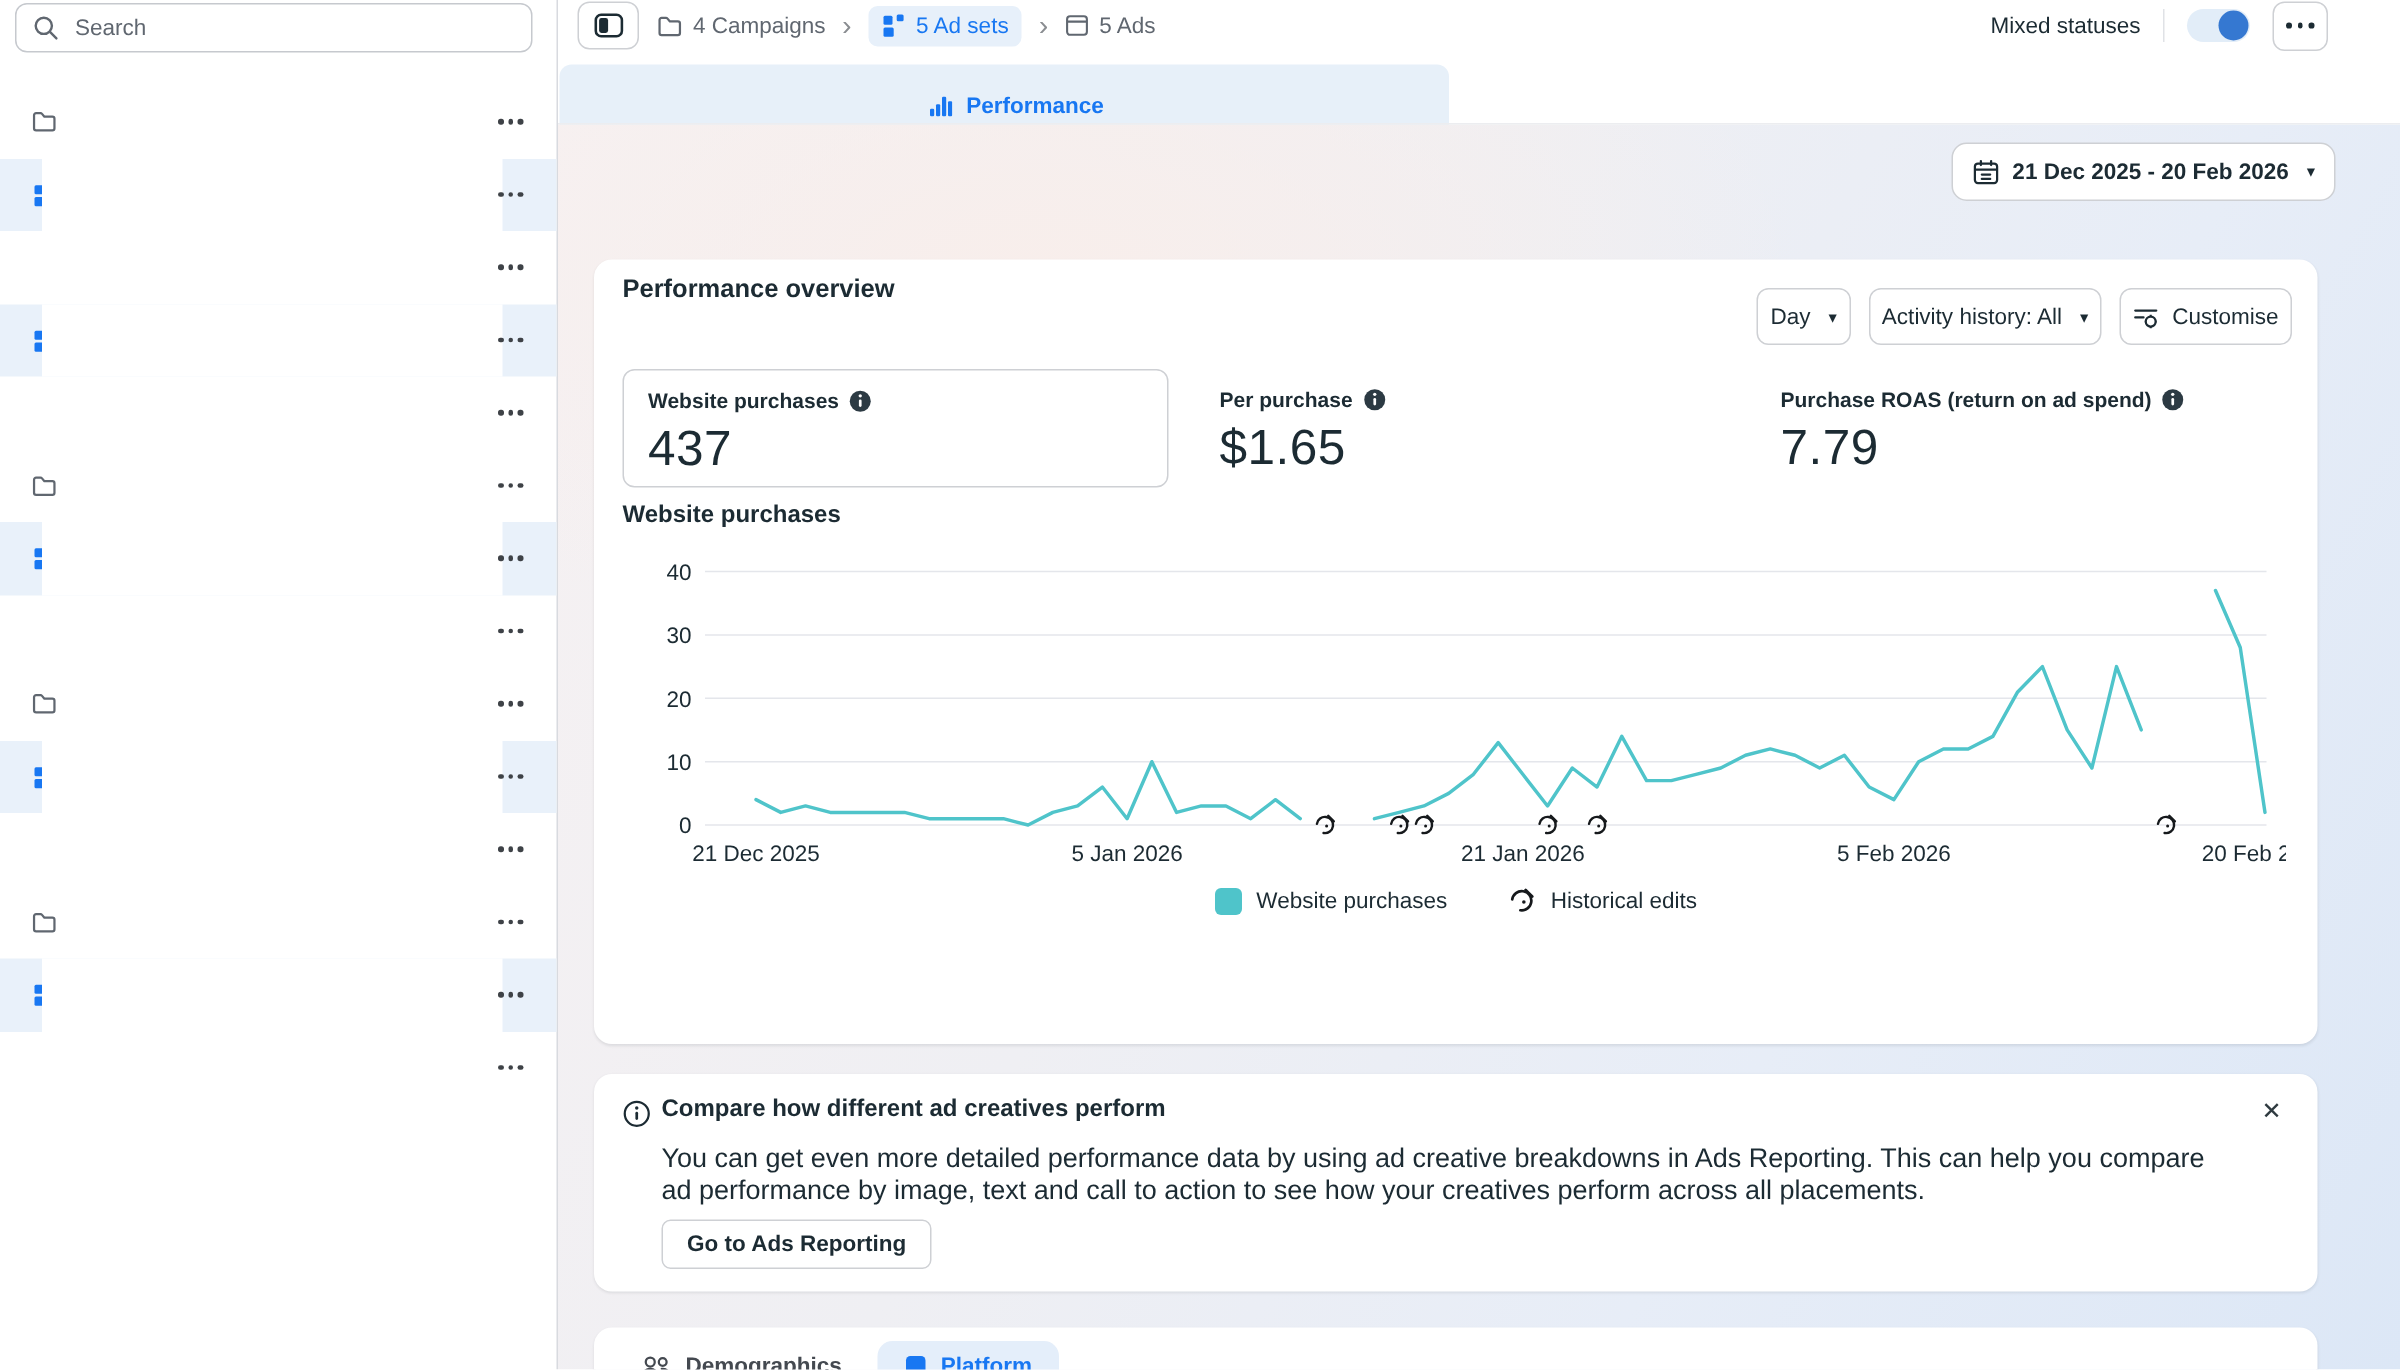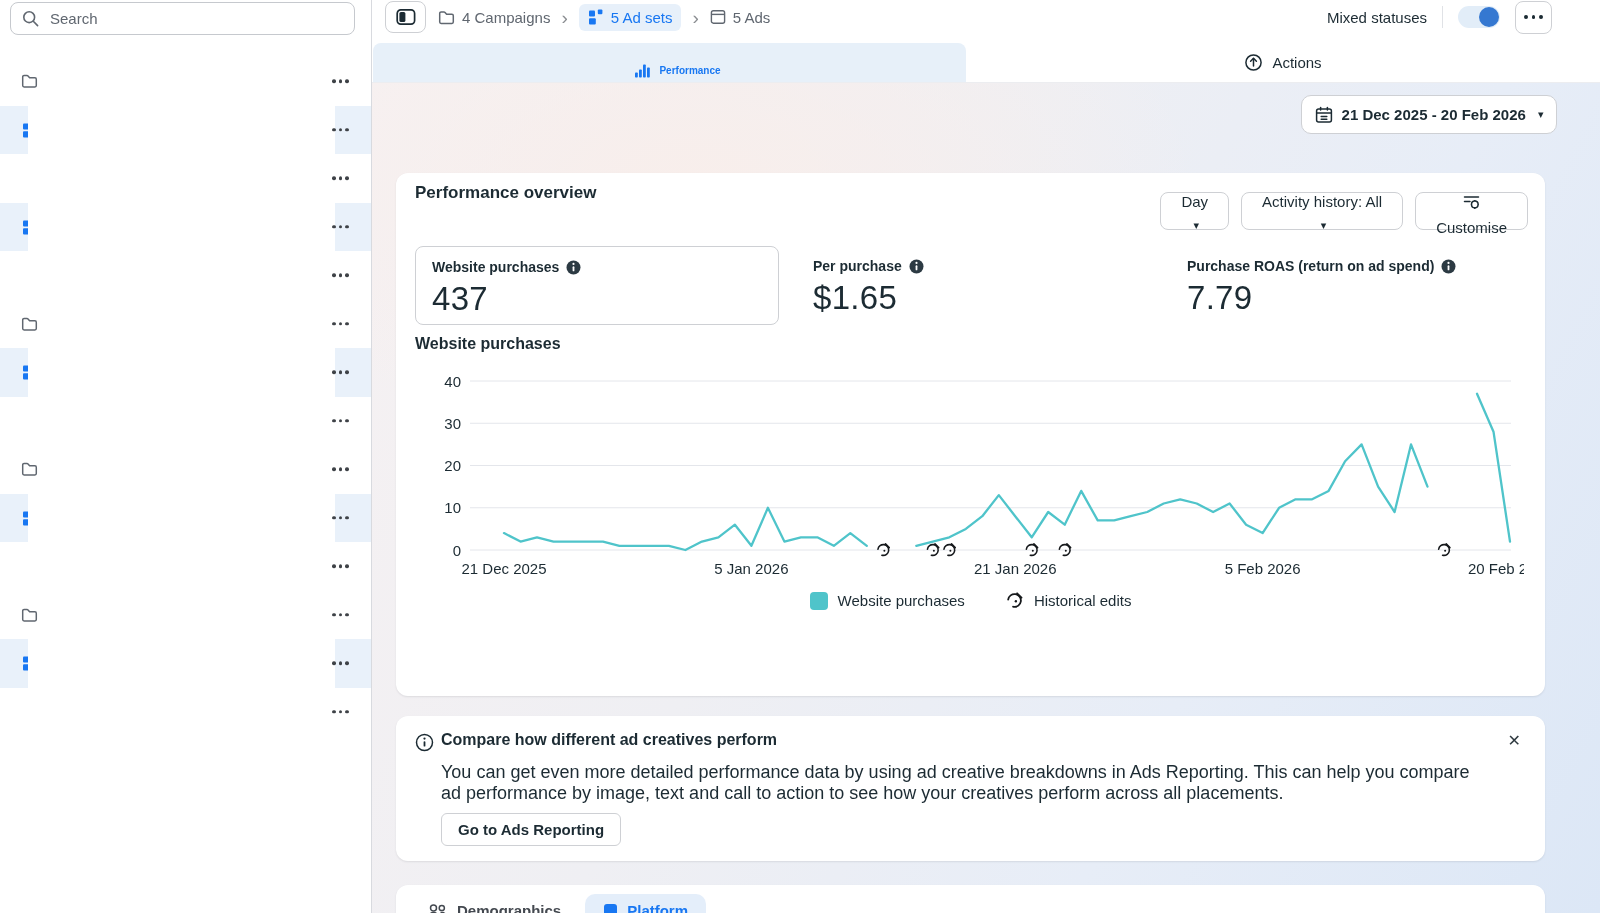--- a/index.html
+++ b/index.html
@@ -49,21 +49,21 @@
   .mixed-label { font-size:15px; color:#1C2B33; }
   .toggle { width:42px; height:22px; border-radius:11px; background:#E2EDF8; position:relative; cursor:pointer; }
   .toggle .knob { position:absolute; right:1px; top:1px; width:20px; height:20px; border-radius:50%; background:#3578D1; }
   .more-btn { width:37px; height:33px; border:1px solid #CED0D4; border-radius:8px; background:#fff;
     display:flex; align-items:center; justify-content:center; gap:3.5px; cursor:pointer; }
   .more-btn i { width:3.8px; height:3.8px; border-radius:50%; background:#1C2B33; }
 
   .tabrow { position:absolute; top:43px; left:0; right:0; height:39px; }
   .perf-pill { position:absolute; left:1px; top:0; width:593px; height:55px; background:#E7F0F9; border-radius:8px;
     display:flex; align-items:center; justify-content:center; gap:9px;
-    color:#1877F2; font-size:10px; font-weight:600; cursor:pointer;padding-left:16px; }
+    color:#1877F2; font-size:15px; font-weight:600; cursor:pointer;padding-left:16px; }
   .actions-tab { position:absolute; left:594px; right:0; top:0; height:39px;
     display:flex; align-items:center; justify-content:center; gap:9px; font-size:15px; font-weight:500; cursor:pointer; }
 
   .content { position:absolute; top:82px; left:0; right:0; bottom:0; border-top:1px solid #ECEDF0;
     background:
       radial-gradient(ellipse 820px 420px at 26% 12%, #F8EEEB 0%, rgba(248,238,235,0) 62%),
       linear-gradient(118deg, #F6F1F2 0%, #EFEFF3 38%, #E7EDF7 68%, #DCE7F6 100%);
   }
 
   .date-btn { position:absolute; left:929px; top:12px; width:256px; height:39px; background:#fff;
@@ -72,21 +72,21 @@
   .caret { font-size:11px; color:#1C2B33; margin-left:3px; }
 
   .card { position:absolute; background:#fff; border-radius:12px; box-shadow:0 1px 2px rgba(28,43,51,.10); }
   .card.overview { left:24px; top:90px;  width:1149px; height:523px; }
   .card.banner   { left:24px; top:633px; width:1149px; height:145px; }
   .card.bottomcard { left:24px; top:802px; width:1149px; height:70px; }
 
   .ov-title { position:absolute; left:19px; top:10px; font-size:17px; font-weight:700; }
   .controls { position:absolute; right:17px; top:19px; display:flex; gap:12px; }
   .pillbtn { height:38px; border:1px solid #CED0D4; border-radius:8px; background:#fff;
-    display:flex; align-items:center; gap:9px; padding:0 20px; font-size:15px; color:#1C2B33; cursor:pointer;flex-direction:column; }
+    display:flex; align-items:center; gap:9px; padding:0 8px; font-size:15px; color:#1C2B33; cursor:pointer; }
 
   .metrics { position:absolute; left:19px; top:73px; right:17px; display:flex; align-items:flex-start; }
   .metric { padding:12px 16px; }
   .metric.m1 { width:364px; height:79px; border:1px solid #CED0D4; border-radius:8px; cursor:pointer; }
   .metric.m2 { margin-left:18px; width:356px; cursor:pointer; }
   .metric.m3 { margin-left:18px; cursor:pointer; }
   .mlabel { display:flex; align-items:center; gap:7px; font-size:14px; font-weight:700; }
   .mvalue { margin-top:5px; font-size:33px; font-weight:400; letter-spacing:.3px; }
 
   .chart-title { position:absolute; left:19px; top:162px; font-size:16px; font-weight:700; }
@@ -330,30 +330,20 @@
       <div class="perf-pill">
         <span style="display:flex">
           <svg width="16" height="16" viewBox="0 0 16 16">
               <rect x="1" y="9.5" width="2.8" height="5" rx="0.8" fill="#1877F2"></rect>
               <rect x="5" y="6.5" width="2.8" height="8" rx="0.8" fill="#1877F2"></rect>
               <rect x="9" y="1.5" width="2.8" height="13" rx="0.8" fill="#1877F2"></rect>
               <rect x="13" y="4.5" width="2.8" height="10" rx="0.8" fill="#1877F2"></rect>
             </svg>
         </span>
         <span>Performance</span>
-      </div>
-      <div class="actions-tab">
-        <span style="display:flex">
-          <svg width="19" height="19" viewBox="0 0 19 19">
-              <circle cx="9.5" cy="9.5" r="7.6" fill="none" stroke="#1C2B33" stroke-width="1.5"></circle>
-              <line x1="9.5" y1="13" x2="9.5" y2="5.6" stroke="#1C2B33" stroke-width="1.5" stroke-linecap="round"></line>
-              <polyline points="6.6,8.2 9.5,5.3 12.4,8.2" fill="none" stroke="#1C2B33" stroke-width="1.5" stroke-linecap="round" stroke-linejoin="round"></polyline>
-            </svg>
-        </span>
-        <span>Actions</span>
       </div>
     </div>
 
     <div class="content">
 
       <div class="date-btn">
         <span style="display:flex">
           <svg width="18" height="18" viewBox="0 0 18 18">
               <rect x="1.6" y="3" width="14.8" height="13" rx="2" fill="none" stroke="#1C2B33" stroke-width="1.5"></rect>
               <line x1="1.9" y1="7" x2="16.1" y2="7" stroke="#1C2B33" stroke-width="1.5"></line>

